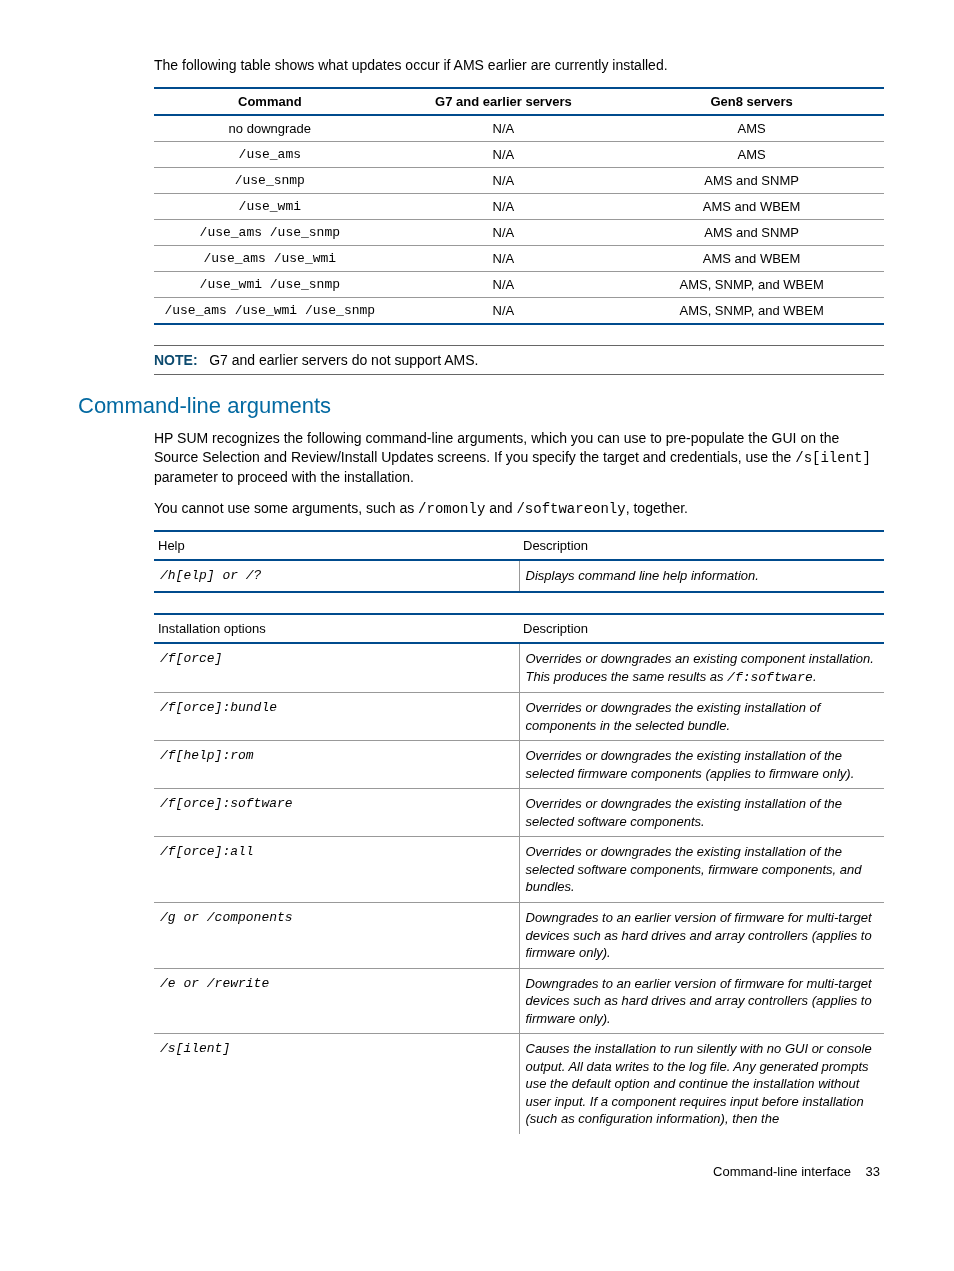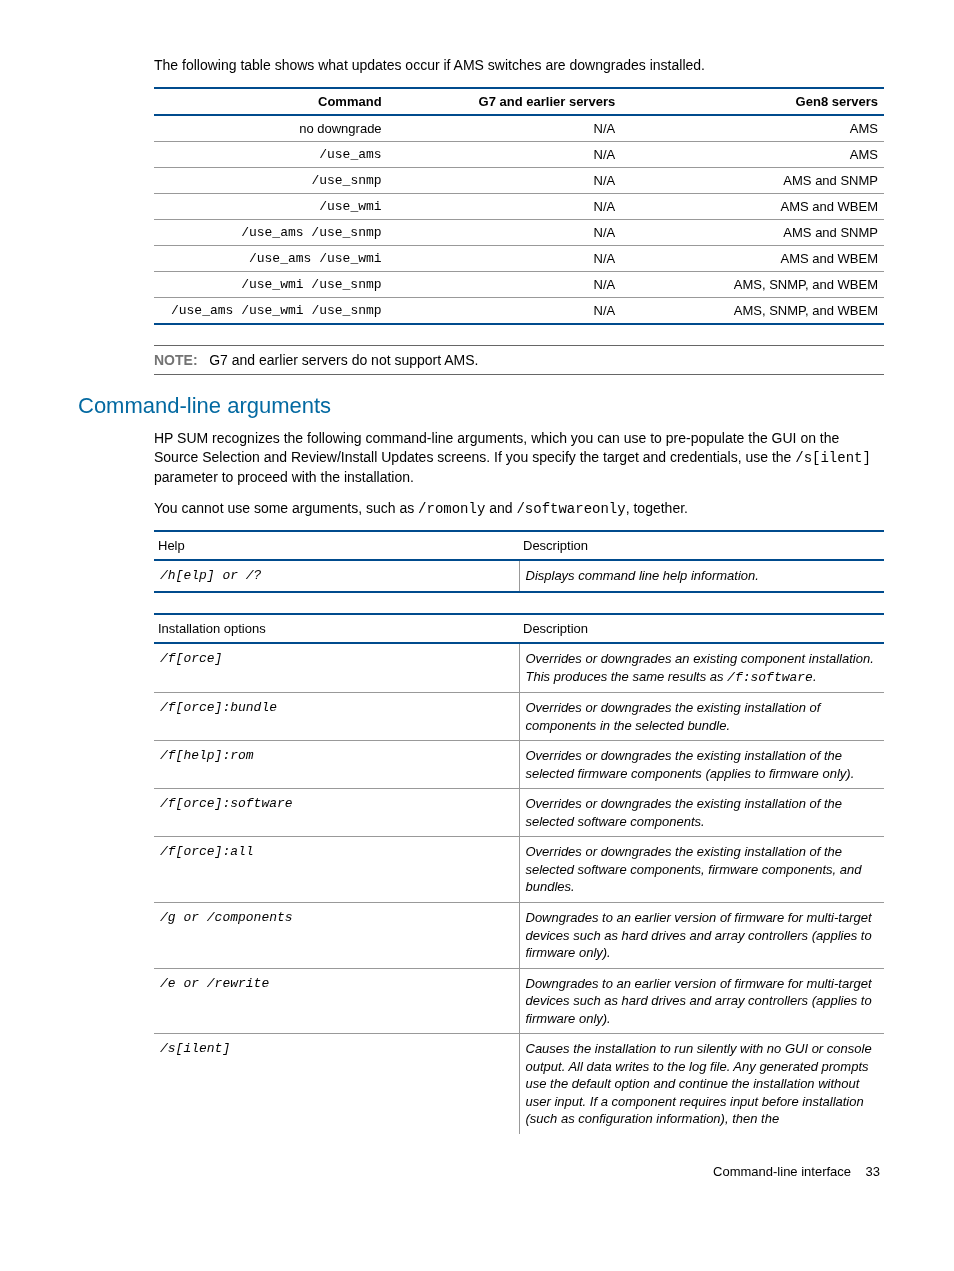--- a/index.html
+++ b/index.html
@@ -26,21 +26,21 @@
     margin-right: 0;
   }
   table {
     border-collapse: collapse;
     width: calc(100% - 76px);
     margin-left: 76px;
     margin-bottom: 20px;
     font-size: 13px;
   }
   table.ams-table th, table.ams-table td {
-    text-align: right;
+    text-align: center;
     padding: 5px 6px 5px 4px;
     border-bottom: 1px solid #999;
     vertical-align: top;
   }
   table.ams-table thead tr {
     border-top: 2px solid #004b8d;
   }
   table.ams-table thead th {
     font-weight: bold;
     border-bottom: 2px solid #004b8d;
@@ -52,21 +52,21 @@
     font-family: "Courier New", Courier, monospace;
     font-size: 13px;
   }
   .note-block {
     margin: 6px 0 18px 76px;
     border-top: 1px solid #666;
     border-bottom: 1px solid #666;
     padding: 6px 0 6px 0;
   }
   .note-label {
-    color: #737373;
+    color: #0c4a6e;
     font-weight: bold;
   }
   h2.section-heading {
     font-weight: normal;
     color: #0369a1;
     font-size: 22px;
     margin: 10px 0 10px 0;
   }
   .inline-mono {
     font-family: "Courier New", Courier, monospace;
@@ -116,21 +116,21 @@
   }
   .col-cmd { width: 32%; }
   .col-g7  { width: 32%; }
   .col-gen8{ }
 </style>
 </head>
 <body>
 
 <div class="page">
 
-  <p class="body-text">The following table shows what updates occur if AMS switches are downgrades installed.</p>
+  <p class="body-text">The following table shows what updates occur if AMS earlier are currently installed.</p>
 
   <table class="ams-table">
     <thead>
       <tr>
         <th class="col-cmd">Command</th>
         <th class="col-g7">G7 and earlier servers</th>
         <th class="col-gen8">Gen8 servers</th>
       </tr>
     </thead>
     <tbody id="ams-tbody">

